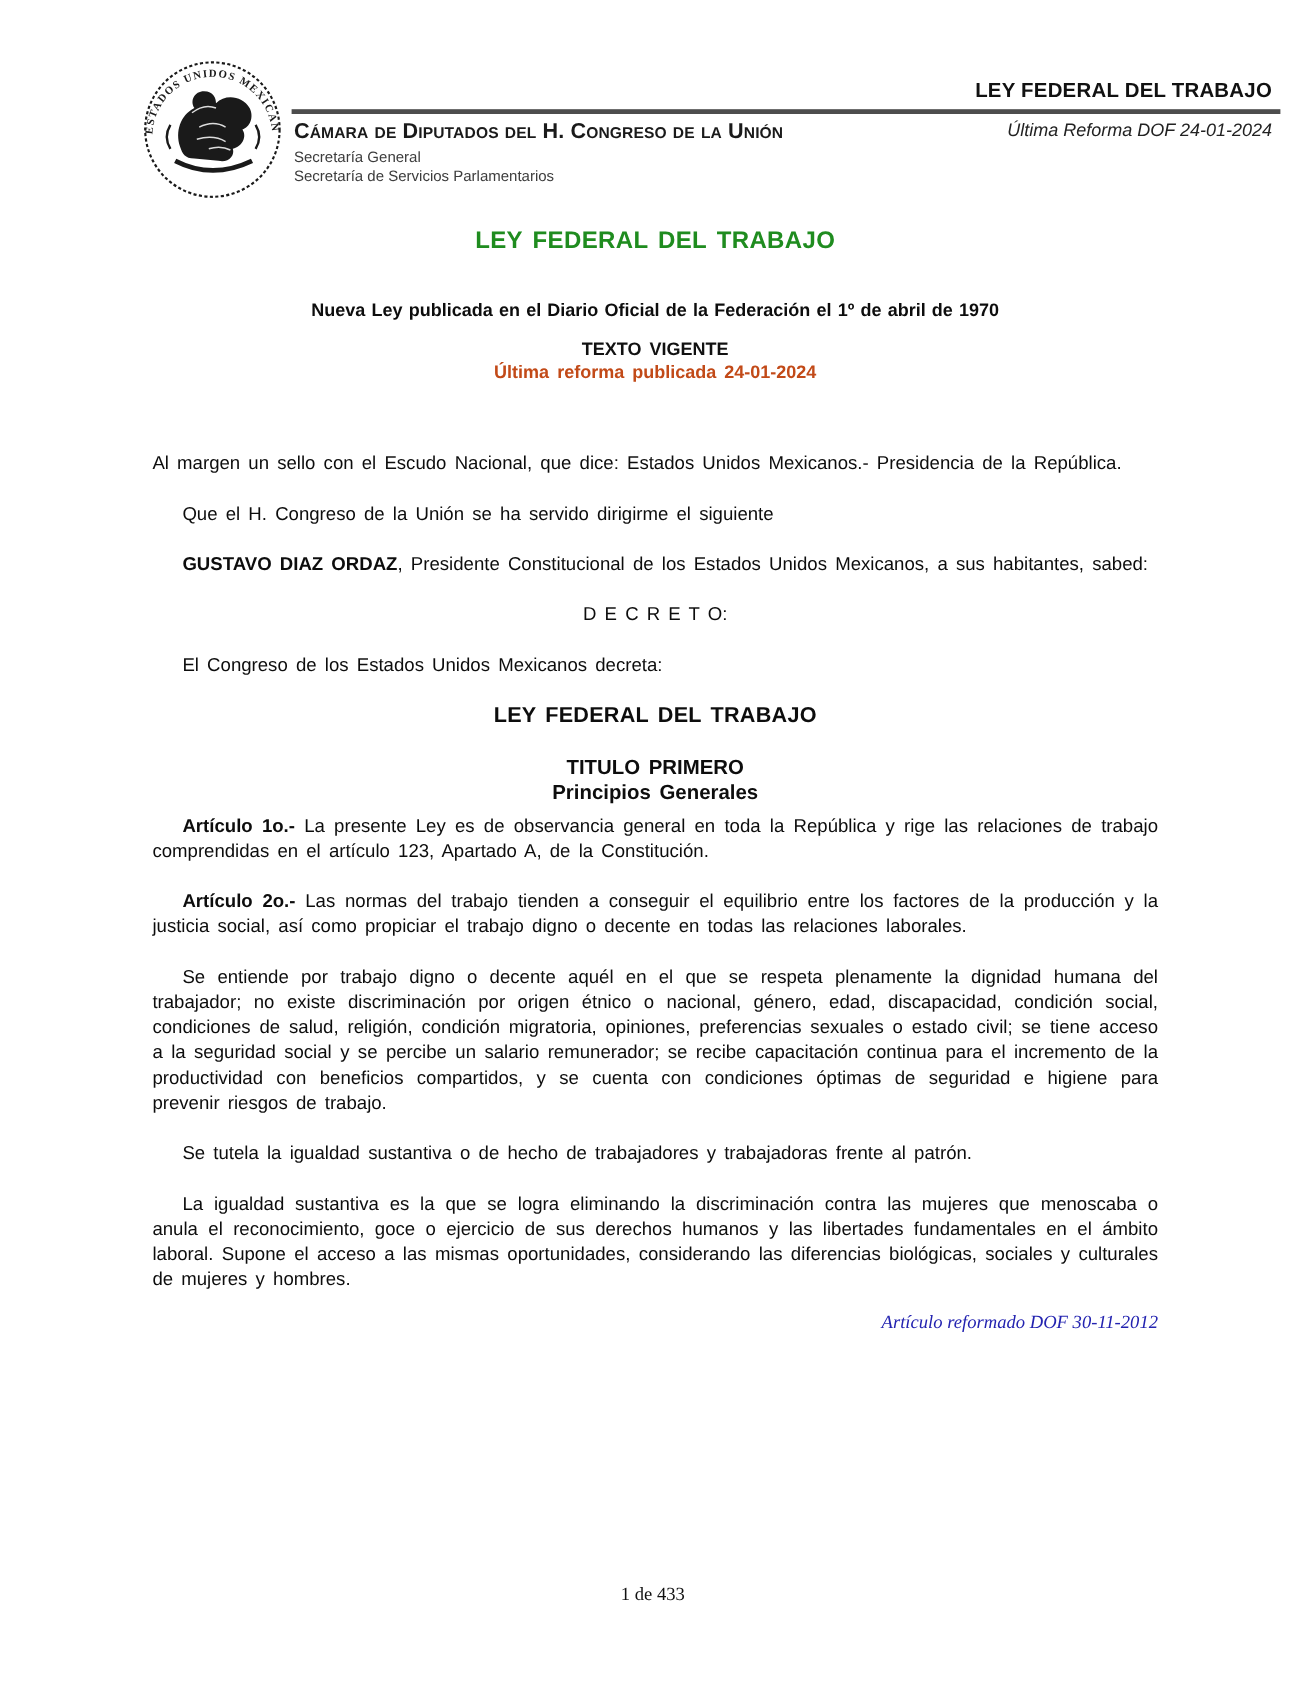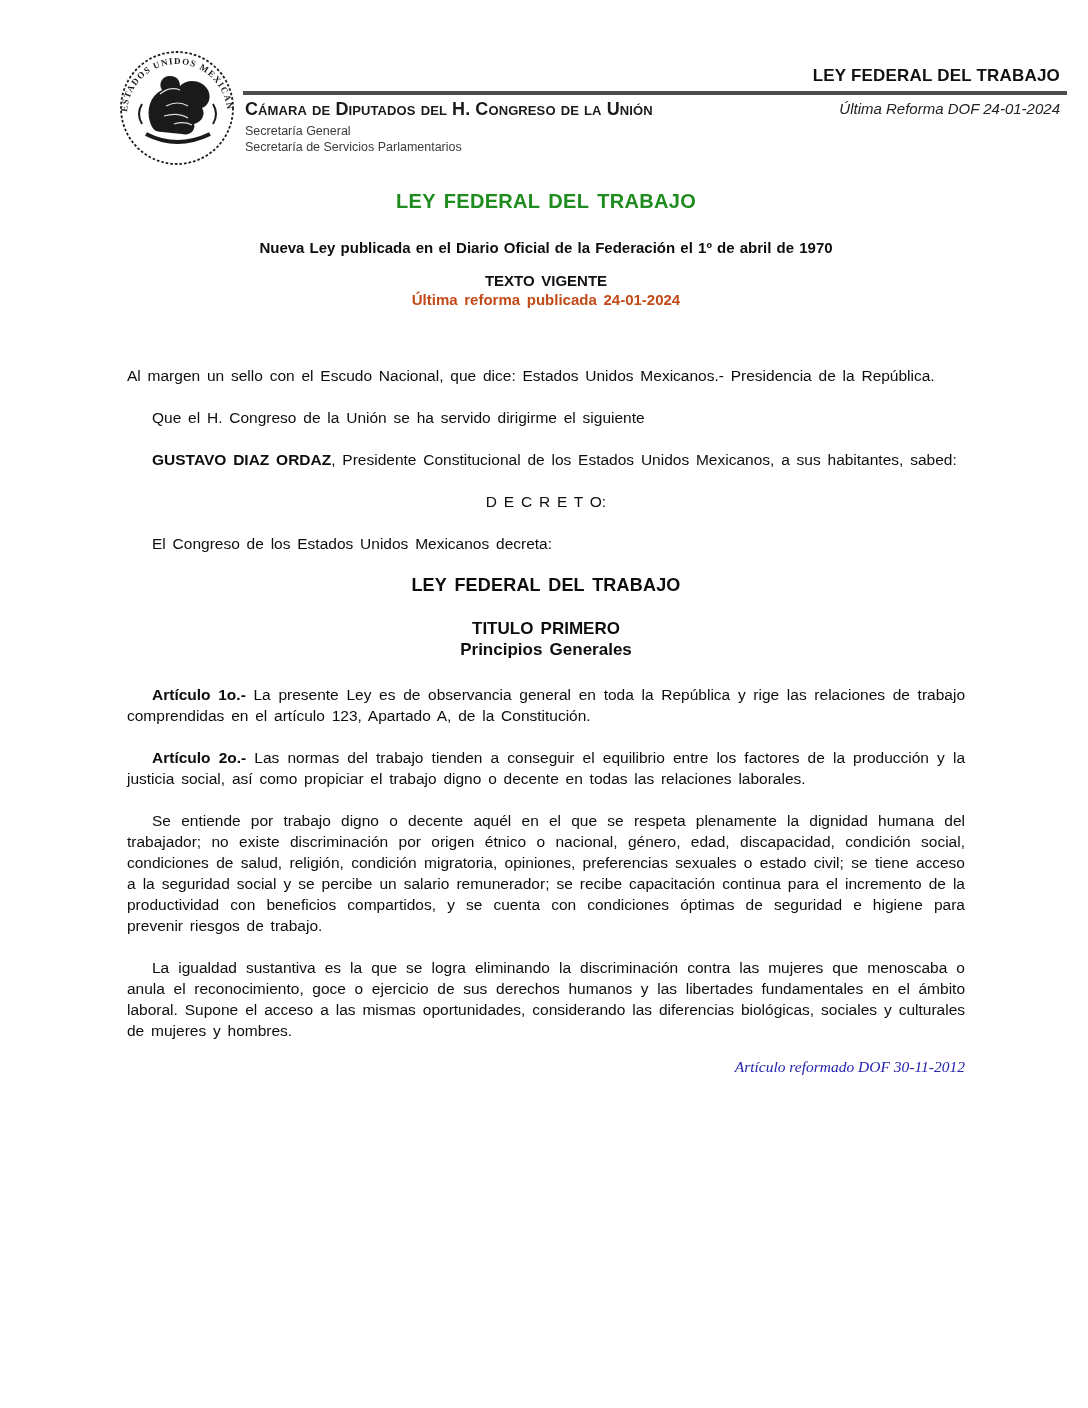--- a/index.html
+++ b/index.html
@@ -48,41 +48,41 @@
     word-spacing: 2.5px;
   }
   .main-title {
     margin-top: 191px;
     text-align: center;
     font-size: 20px; font-weight: bold;
     color: #1f8c1f;
     letter-spacing: 0.3px;
   }
   .pub-note {
-    margin-top: 25px;
+    margin-top: 36px;
     text-align: center;
     font-weight: bold; font-size: 15px;
     word-spacing: 1px;
   }
   .vigente-block { margin-top: 14px; text-align: center; line-height: 18.5px; }
   .texto-vigente { font-weight: bold; font-size: 15px; color: #111; }
   .ultima-reforma { font-weight: bold; font-size: 15px; color: #c24a18; }
 
   .body-start { margin-top: 56px; }
   .para { text-align: justify; margin-bottom: 21px; }
   .ind { text-indent: 25px; }
   .b { font-weight: bold; }
   .center-line { text-align: center; margin-bottom: 21px; }
   .law-title-center {
     text-align: center; font-weight: bold; font-size: 18px;
     margin-bottom: 22px; letter-spacing: 0.2px;
   }
   .titulo-block {
     text-align: center; font-weight: bold; font-size: 17px;
-    line-height: 21px; margin-bottom: 24px;
+    line-height: 21px; margin-bottom: 7px;
   }
   .reform-note {
     text-align: right;
     font-family: "Liberation Serif", serif;
     font-style: italic;
     font-size: 15.5px;
     color: #2323b0;
     margin-top: -6px;
     word-spacing: 0;
   }
@@ -160,20 +160,24 @@
       <div>Principios Generales</div>
     </div>
 
     <p class="para ind"><span class="b">Artículo 1o.-</span><span> La presente Ley es de observancia general en toda la República y rige las relaciones de trabajo comprendidas en el artículo 123, Apartado A, de la Constitución.</span></p>
 
     <p class="para ind"><span class="b">Artículo 2o.-</span><span> Las normas del trabajo tienden a conseguir el equilibrio entre los factores de la producción y la justicia social, así como propiciar el trabajo digno o decente en todas las relaciones laborales.</span></p>
 
     <p class="para ind">Se entiende por trabajo digno o decente aquél en el que se respeta plenamente la dignidad humana del trabajador; no existe discriminación por origen étnico o nacional, género, edad, discapacidad, condición social, condiciones de salud, religión, condición migratoria, opiniones, preferencias sexuales o estado civil; se tiene acceso a la seguridad social y se percibe un salario remunerador; se recibe capacitación continua para el incremento de la productividad con beneficios compartidos, y se cuenta con condiciones óptimas de seguridad e higiene para prevenir riesgos de trabajo.</p>
 
 
+    <p class="para ind">Se tutela la igualdad sustantiva o de hecho de trabajadores y trabajadoras frente al patrón.</p>
 
     <p class="para ind">La igualdad sustantiva es la que se logra eliminando la discriminación contra las mujeres que menoscaba o anula el reconocimiento, goce o ejercicio de sus derechos humanos y las libertades fundamentales en el ámbito laboral. Supone el acceso a las mismas oportunidades, considerando las diferencias biológicas, sociales y culturales de mujeres y hombres.</p>
 
     <p class="reform-note">Artículo reformado DOF 30-11-2012</p>
   </div>
 
+  <div class="footer">
+    <span>1 de 433</span>
+  </div>
 
 </div>
 
 </body></html>

